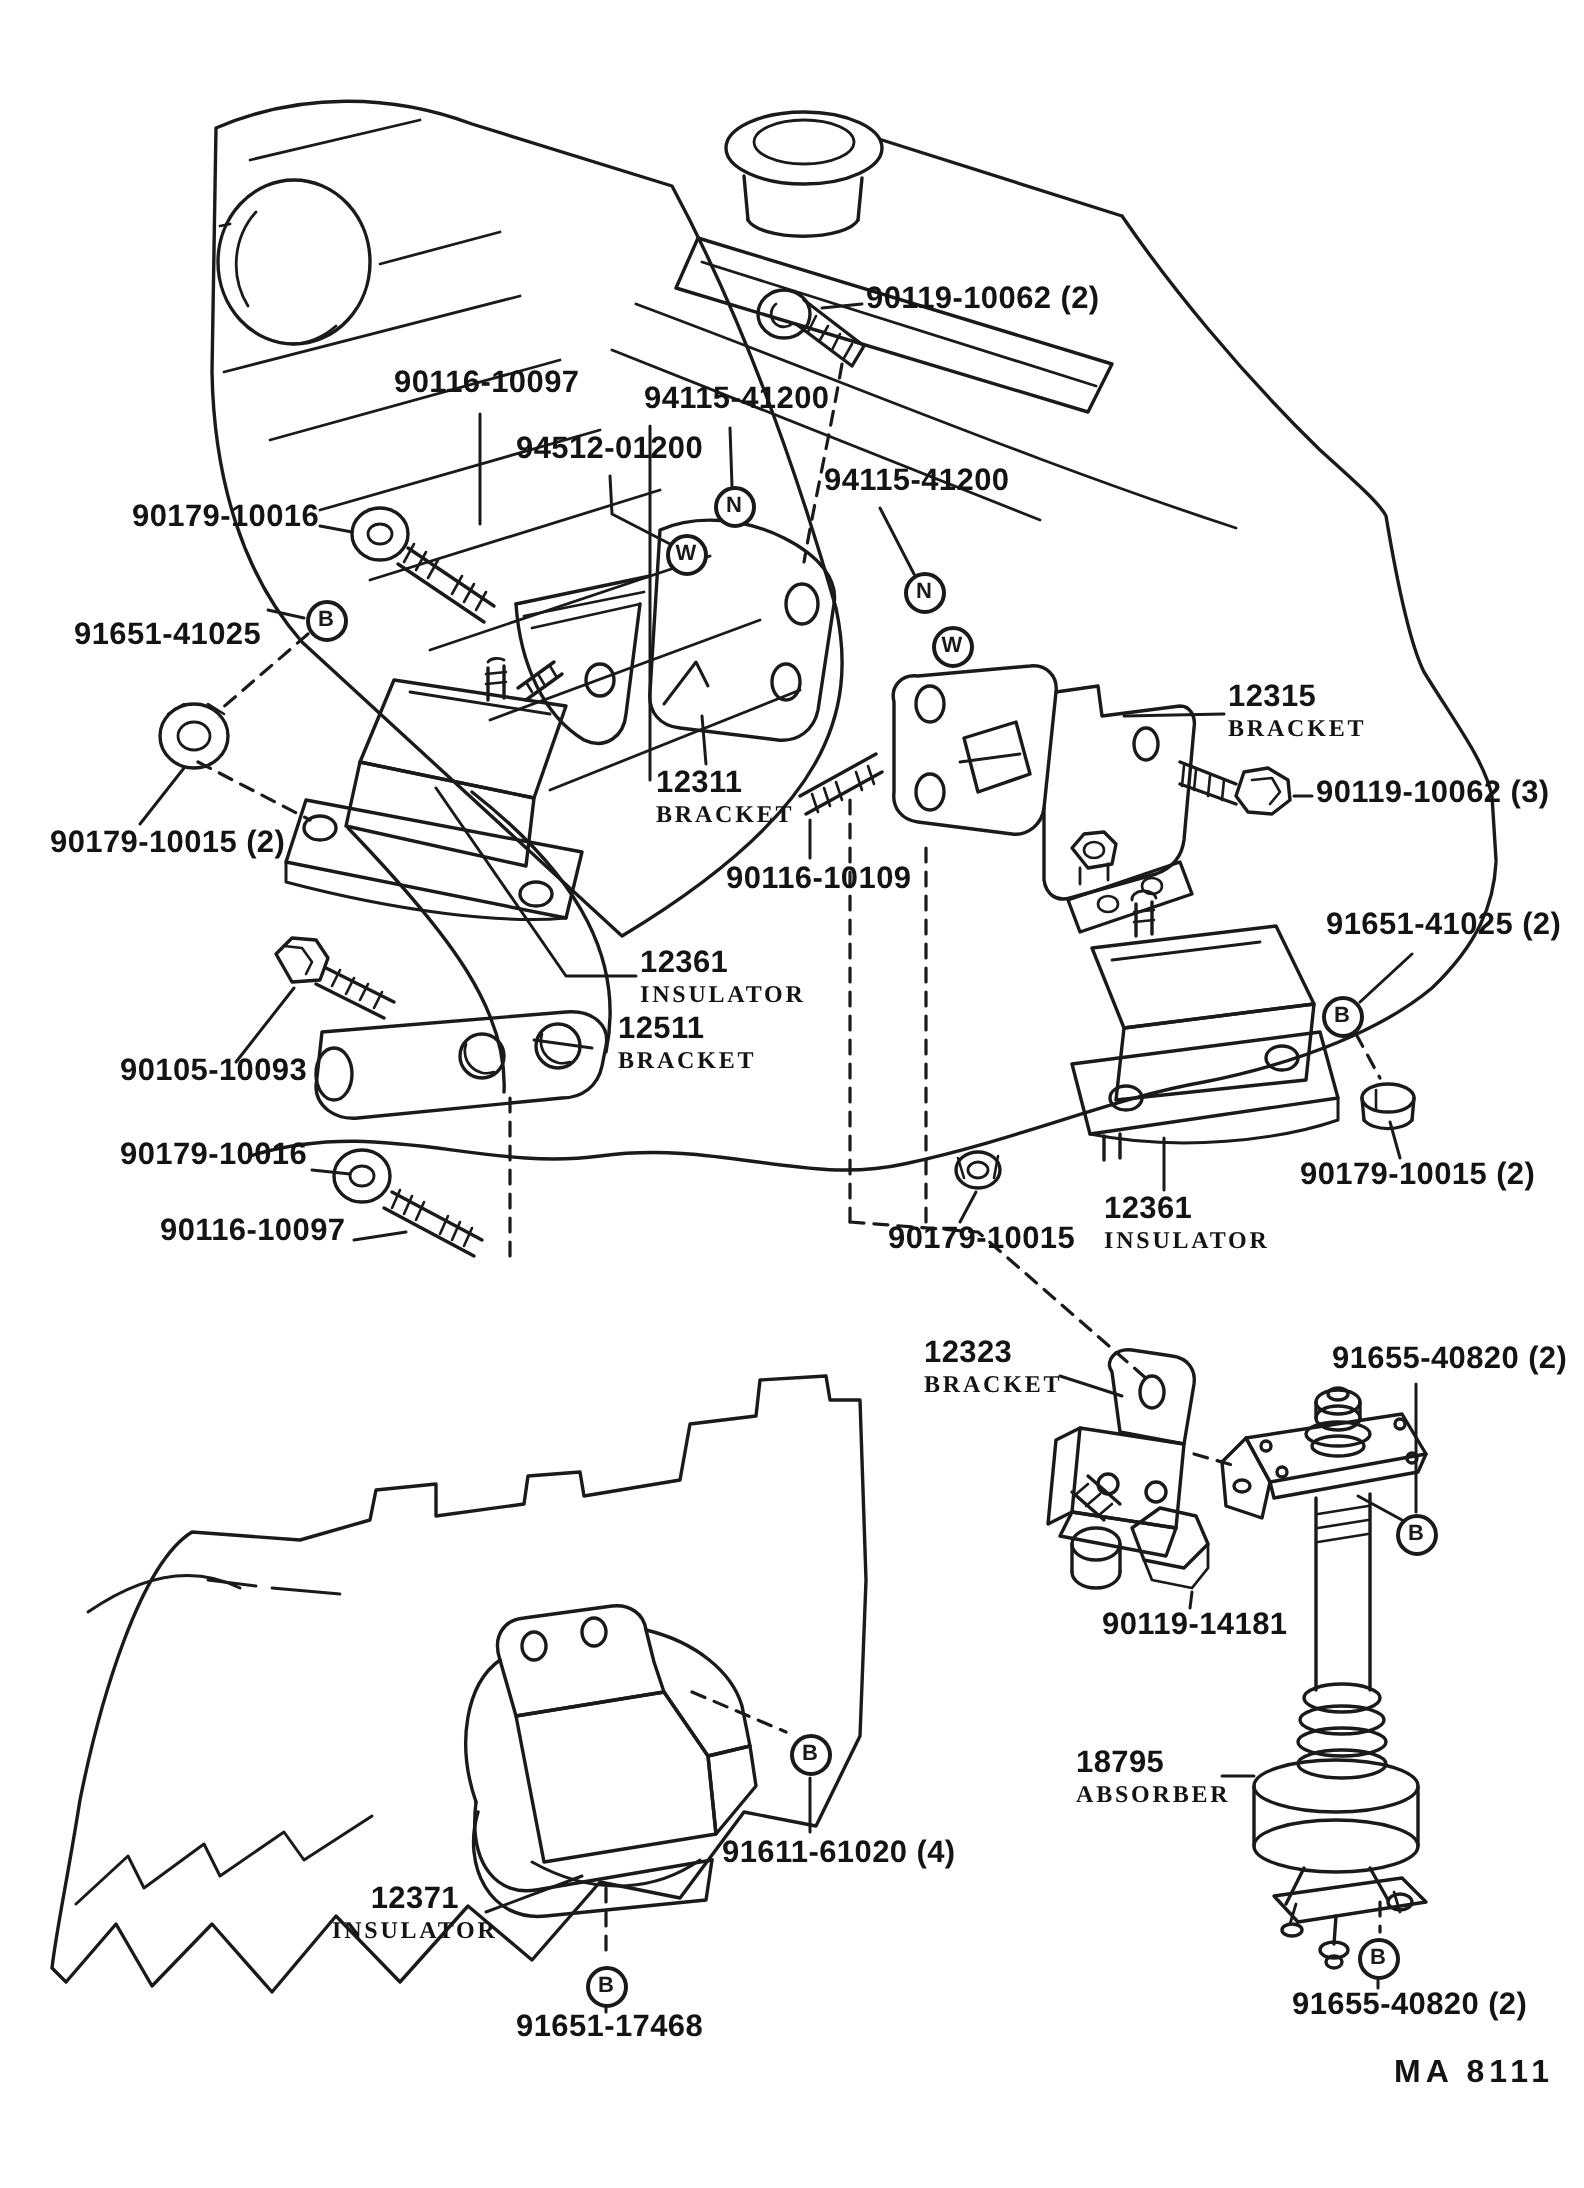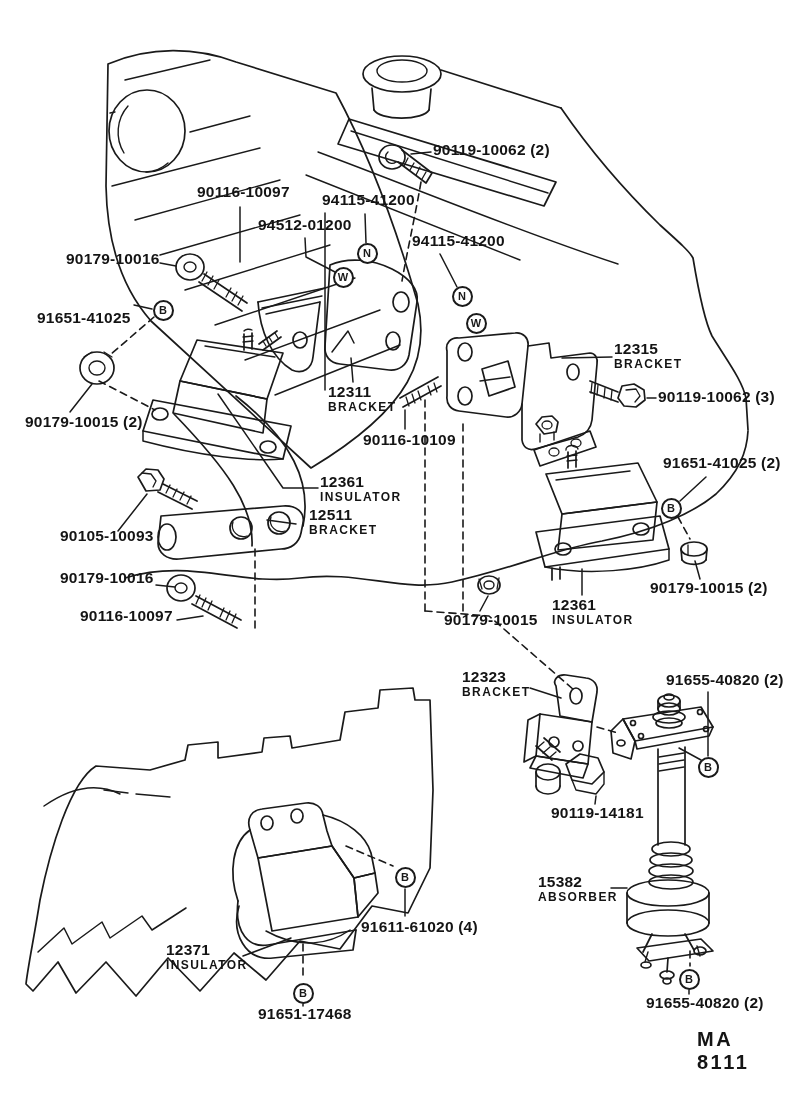--- a/index.html
+++ b/index.html
@@ -4,28 +4,28 @@
 <style>
   html,body{margin:0;padding:0;background:#888;}
   #page{
     position:relative;width:792px;height:1094px;background:#ffffff;
     overflow:hidden;font-family:"Liberation Sans",sans-serif;
   }
   #art{position:absolute;left:0;top:0;}
   #callouts{position:absolute;left:0;top:0;width:792px;height:1094px;}
   .callout{position:absolute;white-space:nowrap;color:#141414;}
   .pn{display:block;font-weight:bold;font-size:15.5px;letter-spacing:.2px;line-height:16px;}
-  .psub{display:block;font-weight:bold;font-size:12px;letter-spacing:1.4px;line-height:13px;margin-top:1px;}
+  .psub{display:block;font-weight:bold;font-size:12px;letter-spacing:1.4px;line-height:13px;margin-top:1px;font-family:Liberation Serif, serif;}
   .marker{
     position:absolute;width:17px;height:17px;border:2.2px solid #1a1a1a;border-radius:50%;
     background:#fff;color:#1a1a1a;font-weight:bold;font-size:11px;line-height:17px;
     text-align:center;
   }
   .pagecode{
-    position:absolute;font-weight:bold;font-size:20px;letter-spacing:2.5px;color:#141414;
+    position:absolute;font-weight:bold;font-size:16px;letter-spacing:2.5px;color:#141414;
   }
 </style>
 </head>
 <body>
 
 <div id="page">
 
 <svg id="art" width="792" height="1094" viewBox="0 0 792 1094" fill="none" stroke="#1a1a1a" stroke-width="1.7" stroke-linecap="round" stroke-linejoin="round">
 
   <g>
@@ -437,27 +437,27 @@
         <span class="pn">12323</span>
         <span class="psub">BRACKET</span>
       </div>
       <div class="callout" style="left: 666px; top: 672px;">
         <span class="pn">91655-40820 (2)</span>
       </div>
       <div class="callout" style="left: 551px; top: 805px;">
         <span class="pn">90119-14181</span>
       </div>
       <div class="callout" style="left: 538px; top: 874px;">
-        <span class="pn">15382</span>
+        <span class="pn">18795</span>
         <span class="psub">ABSORBER</span>
       </div>
       <div class="callout" style="left: 361px; top: 919px;">
         <span class="pn">91611-61020 (4)</span>
       </div>
-      <div class="callout" style="left: 166px; top: 942px;">
+      <div class="callout" style="left: 166px; top: 942px; text-align: center;">
         <span class="pn">12371</span>
         <span class="psub">INSULATOR</span>
       </div>
       <div class="callout" style="left: 258px; top: 1006px;">
         <span class="pn">91651-17468</span>
       </div>
       <div class="callout" style="left: 646px; top: 995px;">
         <span class="pn">91655-40820 (2)</span>
       </div>
       <div class="marker" style="left: 152.5px; top: 299.5px;">B</div>

